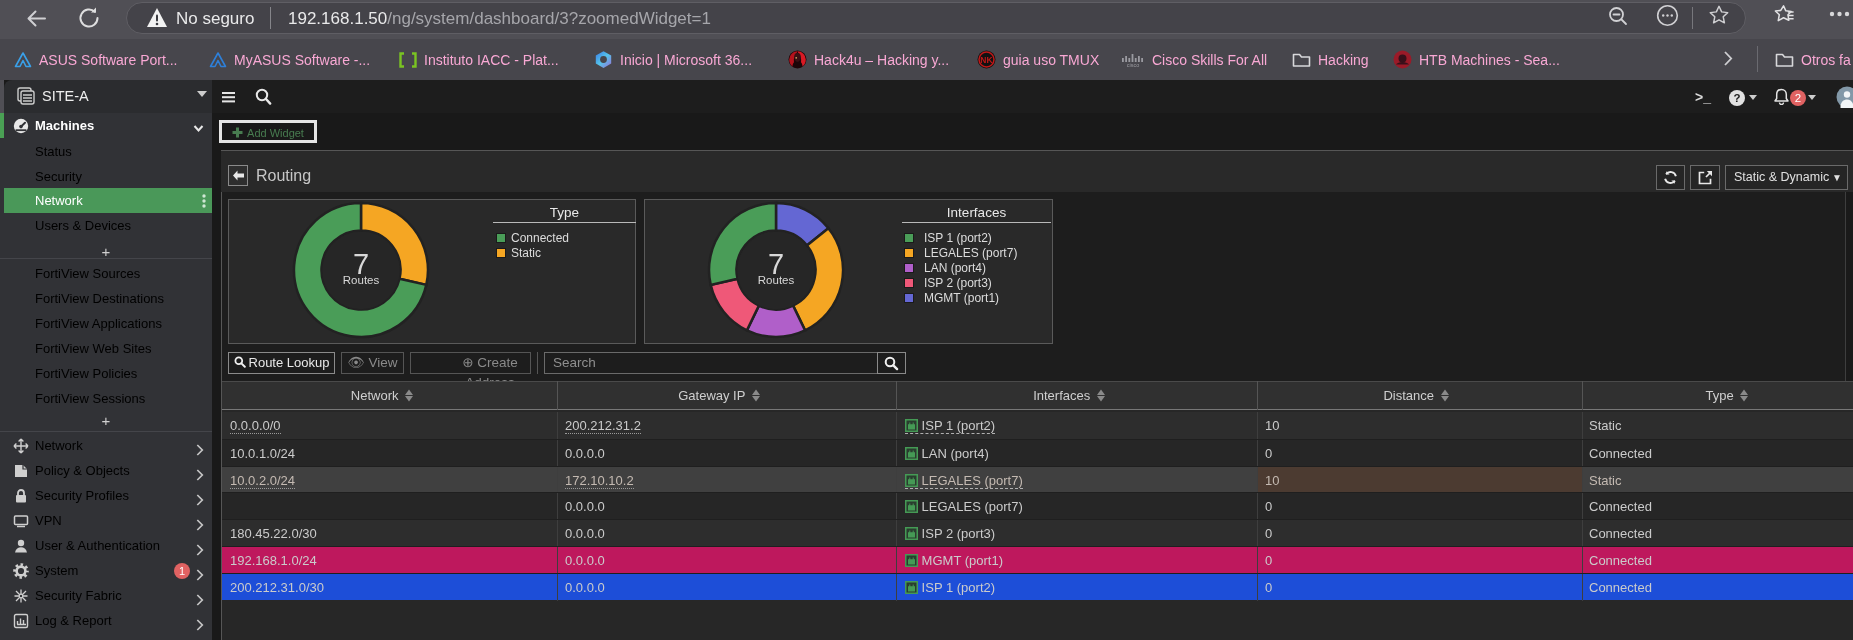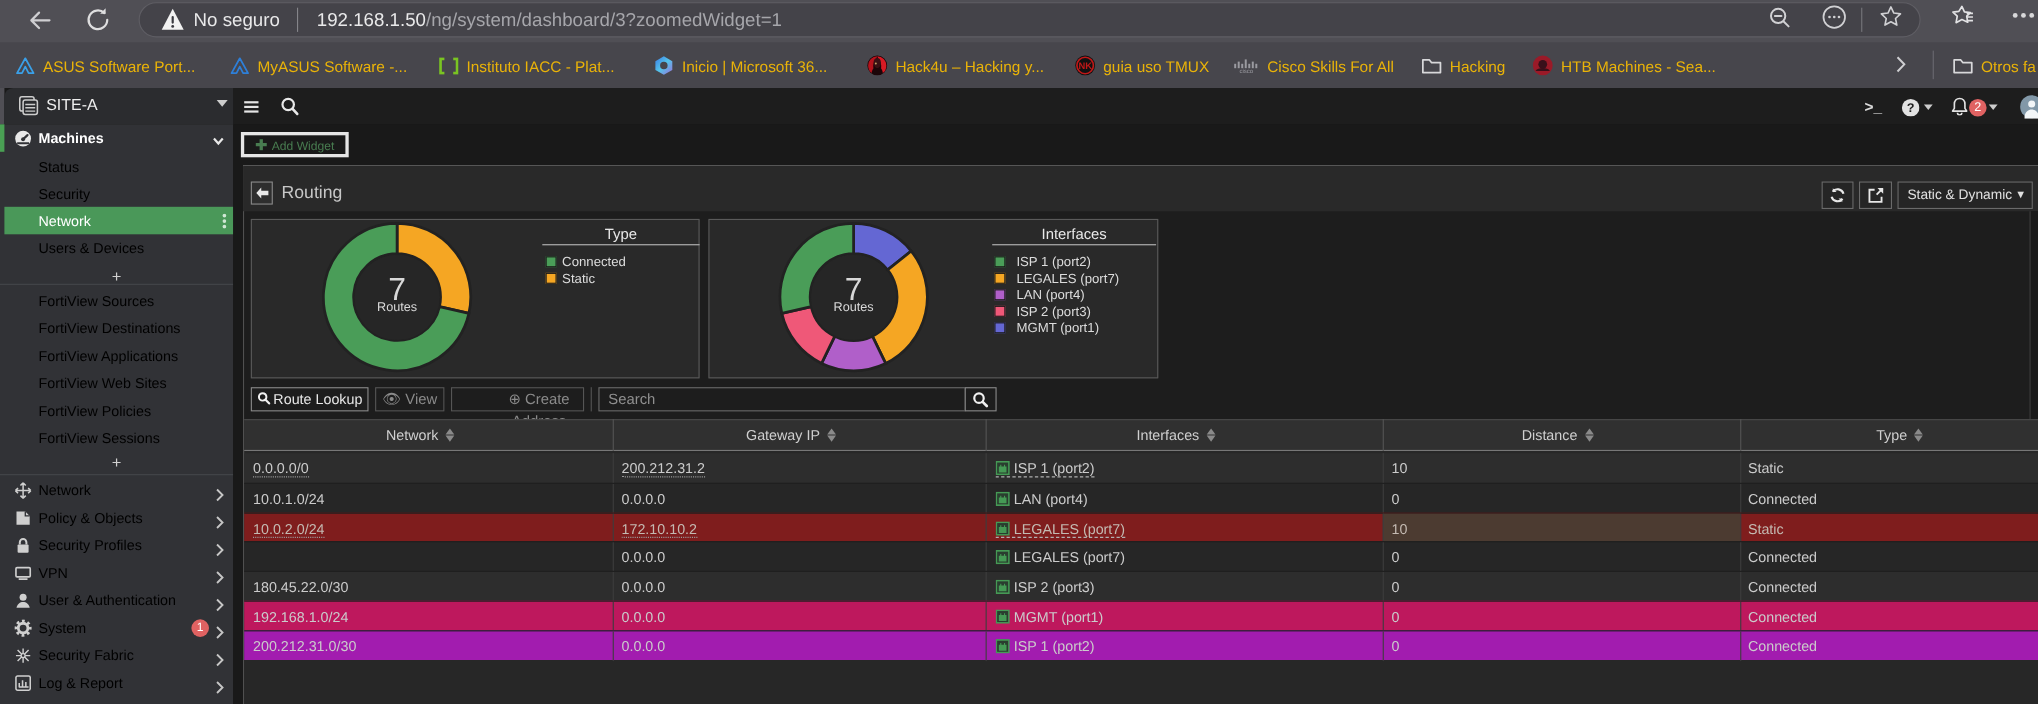--- a/index.html
+++ b/index.html
@@ -7,21 +7,21 @@
 body { font-family:"Liberation Sans", sans-serif; }
 #stage { position:relative; width:1853px; height:640px; }
 .abs { position:absolute; }
 
 
 #toolbar { left:0; top:0; width:1853px; height:39px; background:#504f55; }
 #bookmarks { left:0; top:39px; width:1853px; height:41px; background:#47464c; }
 #pill { left:126px; top:2px; width:1620px; height:32px; background:#444349; border:1px solid #5f5e64; border-radius:16px; }
 .btxt { color:#e9e9ea; font-size:17px; white-space:nowrap; }
 .burl { color:#a6a6ab; font-size:17px; }
-.bm { position:absolute; top:39px; height:41px; display:flex; align-items:center; color:#eab308; font-size:14px; white-space:nowrap; }
+.bm { position:absolute; top:39px; height:41px; display:flex; align-items:center; color:#f9a8d4; font-size:14px; white-space:nowrap; }
 .bm svg, .bm .fav { margin-right:7px; }
 
 
 #fgtheader { left:212px; top:80px; width:1641px; height:33px; background:#1d1d1d; }
 #sitea { left:4px; top:80px; width:208px; height:33px; background:#2b2c2f; border-radius:8px 0 0 0; color:#ececec; font-size:14px; }
 #leftsliver { left:0; top:80px; width:4px; height:33px; background:#504f55; }
 
 
 #sidebar { left:0; top:113px; width:212px; height:527px; background:#313236; color:#d8d8d8; font-size:13px; }
 .sitem { position:absolute; left:0; width:212px; height:25px; line-height:25px; font-size:13px; }
@@ -497,21 +497,21 @@
           <rect x="0.75" y="0.75" width="11.5" height="11.5" fill="#2a3d2f" stroke="#459a55" stroke-width="1.5"></rect>
           <path d="M3 10.5V5.2h1.3V3.6h1v1.6h2.4V3.6h1v1.6H10v5.3z" fill="#459a55"></path>
         </svg> LAN (port4)</div>
   <div class="td" style="left:1043px;width:315px">0</div>
   <div class="td" style="left:1367px;width:245px">Connected</div>
   <div class="colsep" style="left:335px"></div>
       <div class="colsep" style="left:674px"></div>
       <div class="colsep" style="left:1035px"></div>
       <div class="colsep" style="left:1360px"></div>
 </div>
-<div class="trow" style="top:465.5px;background:#7f1d1d;border-top:1px solid #1f1f1f">
+<div class="trow" style="top:465.5px;background:#404040;border-top:1px solid #1f1f1f">
   <div class="td" style="left:8px;width:320px;color:#c4bab2"><span class="dotted">10.0.2.0/24</span></div>
   <div class="td" style="left:343px;width:330px;color:#c4bab2"><span class="dotted">172.10.10.2</span></div>
   <div class="td ifc" style="left:683px;width:350px;color:#c4bab2"><span class="dashed"><svg class="pic" width="13" height="13" viewBox="0 0 13 13">
             <rect x="0.75" y="0.75" width="11.5" height="11.5" fill="#2a3d2f" stroke="#459a55" stroke-width="1.5"></rect>
             <path d="M3 10.5V5.2h1.3V3.6h1v1.6h2.4V3.6h1v1.6H10v5.3z" fill="#459a55"></path>
           </svg> LEGALES (port7)</span></div>
   <div class="td" style="left:1043px;width:315px;color:#c4bab2">10</div>
   <div class="td" style="left:1367px;width:245px;color:#c4bab2">Static</div>
   <div style="position:absolute;left:1035px;top:0;width:325px;height:27px;background:#4c3b31"></div>
   <div class="td" style="left:1043px;width:315px;color:#c4bab2">10</div>
@@ -554,21 +554,21 @@
           <rect x="0.75" y="0.75" width="11.5" height="11.5" fill="#2a3d2f" stroke="#459a55" stroke-width="1.5"></rect>
           <path d="M3 10.5V5.2h1.3V3.6h1v1.6h2.4V3.6h1v1.6H10v5.3z" fill="#459a55"></path>
         </svg> MGMT (port1)</div>
   <div class="td" style="left:1043px;width:315px">0</div>
   <div class="td" style="left:1367px;width:245px">Connected</div>
   <div class="colsep" style="left:335px"></div>
       <div class="colsep" style="left:674px"></div>
       <div class="colsep" style="left:1035px"></div>
       <div class="colsep" style="left:1360px"></div>
 </div>
-<div class="trow" style="top:573.1px;background:#a21caf;border-top:1px solid #1f1f1f">
+<div class="trow" style="top:573.1px;background:#1d4ed8;border-top:1px solid #1f1f1f">
   <div class="td" style="left:8px;width:320px">200.212.31.0/30</div>
   <div class="td" style="left:343px;width:330px">0.0.0.0</div>
   <div class="td ifc" style="left:683px;width:350px"><svg class="pic" width="13" height="13" viewBox="0 0 13 13">
           <rect x="0.75" y="0.75" width="11.5" height="11.5" fill="#2a3d2f" stroke="#459a55" stroke-width="1.5"></rect>
           <path d="M3 10.5V5.2h1.3V3.6h1v1.6h2.4V3.6h1v1.6H10v5.3z" fill="#459a55"></path>
         </svg> ISP 1 (port2)</div>
   <div class="td" style="left:1043px;width:315px">0</div>
   <div class="td" style="left:1367px;width:245px">Connected</div>
   <div class="colsep" style="left:335px"></div>
       <div class="colsep" style="left:674px"></div>

